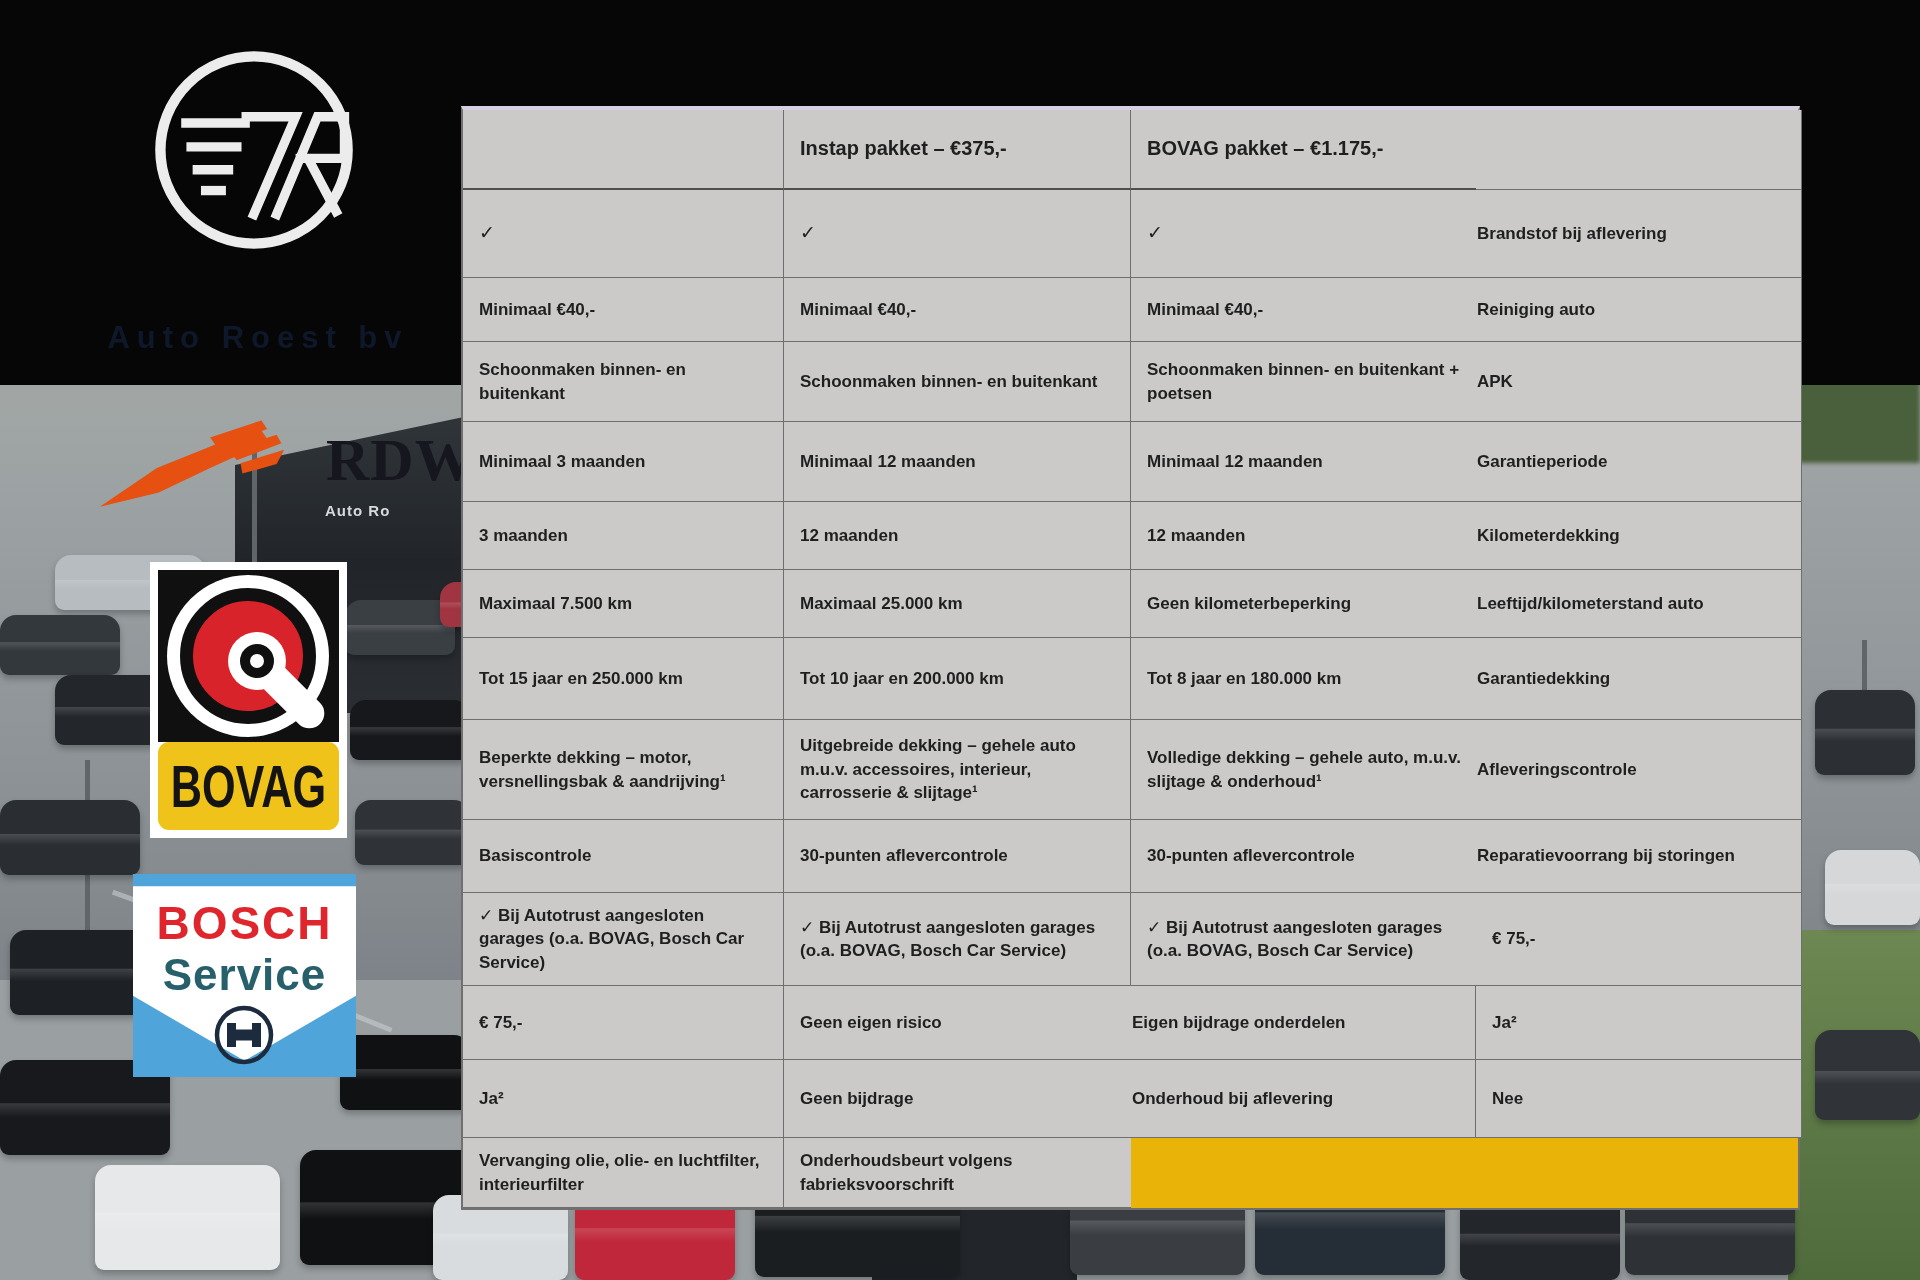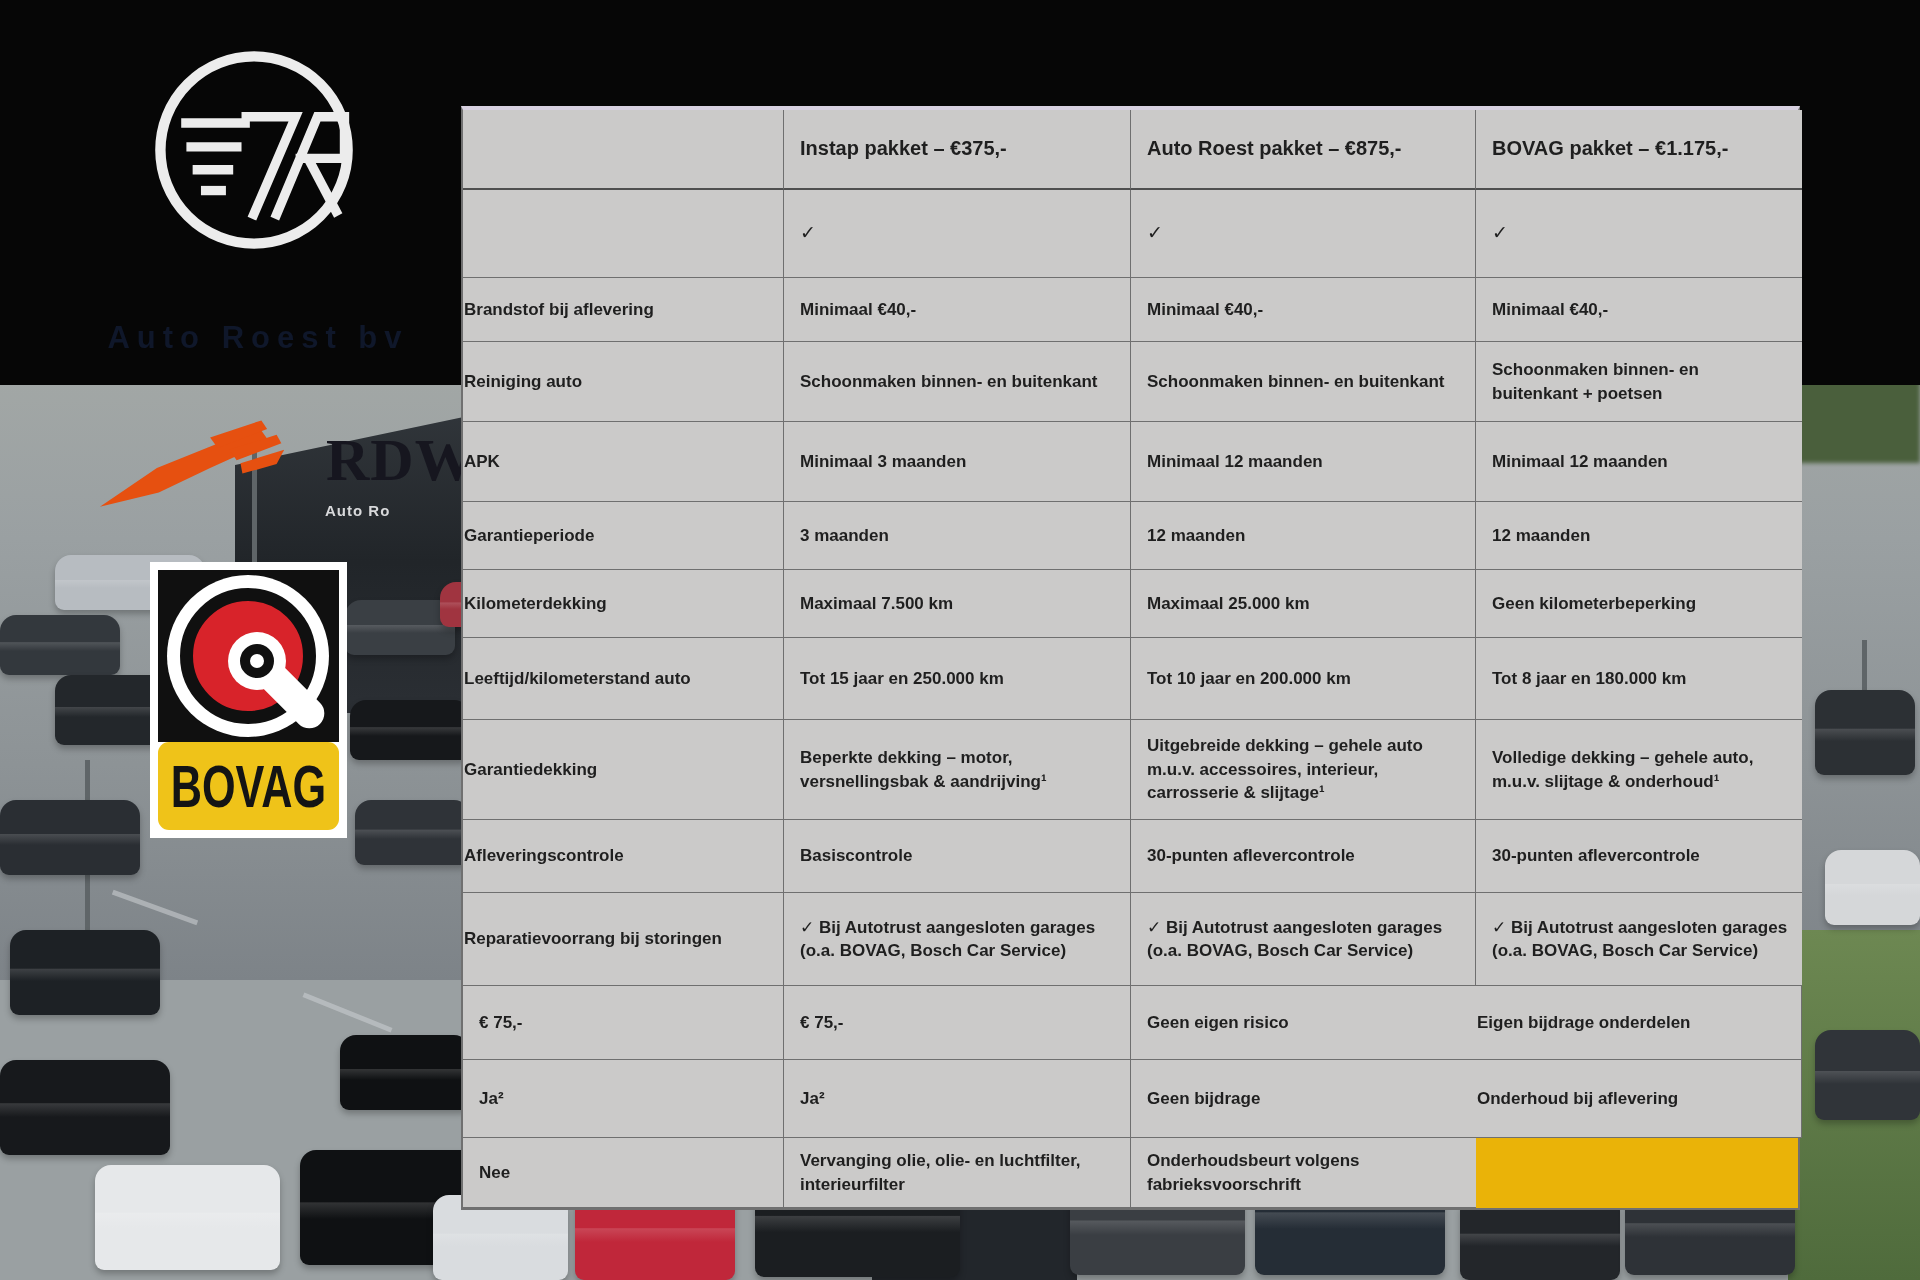--- a/index.html
+++ b/index.html
@@ -153,25 +153,35 @@
       <div class="bovag-bar"></div>
       <div class="bovag-hub">
         <div class="bovag-hub-ring"></div>
       </div>
     </div>
     <div class="bovag-band">
       <span>BOVAG</span>
     </div>
   </div>
 
+  <div class="bosch">
+    <div class="bosch-shield"></div>
+    <div class="bosch-top">BOSCH</div>
+    <div class="bosch-bottom">Service</div>
+    <svg class="bosch-armature" viewBox="-33 -33 66 66">
+      <circle cx="0" cy="0" r="27" fill="none" stroke="#1d2b3e" stroke-width="4.5"></circle>
+      <rect x="-17" y="-12" width="9" height="24" fill="#1d2b3e"></rect>
+      <rect x="8" y="-12" width="9" height="24" fill="#1d2b3e"></rect>
+      <rect x="-10" y="-5.5" width="20" height="11" fill="#1d2b3e"></rect>
+    </svg>
+  </div>
 
   <div class="pkg-table" style="grid-template-columns: 321px 347px 345px 326px; grid-template-rows: 80px 88px 64px 80px 80px 68px 68px 82px 100px 73px 93px 74px 78px 70px;">
       <div class="cell head"></div>
       <div class="cell head">Instap pakket – €375,-</div>
-      <div class="cell head">Auto Roest pakket – €875,-</div>
       <div class="cell head last">BOVAG pakket – €1.175,-</div>
       <div class="cell label"></div>
       <div class="cell val checkmark">✓</div>
       <div class="cell val checkmark">✓</div>
       <div class="cell val last checkmark">✓</div>
       <div class="cell label">Brandstof bij aflevering</div>
       <div class="cell val">Minimaal €40,-</div>
       <div class="cell val">Minimaal €40,-</div>
       <div class="cell val last">Minimaal €40,-</div>
       <div class="cell label">Reiniging auto</div>

